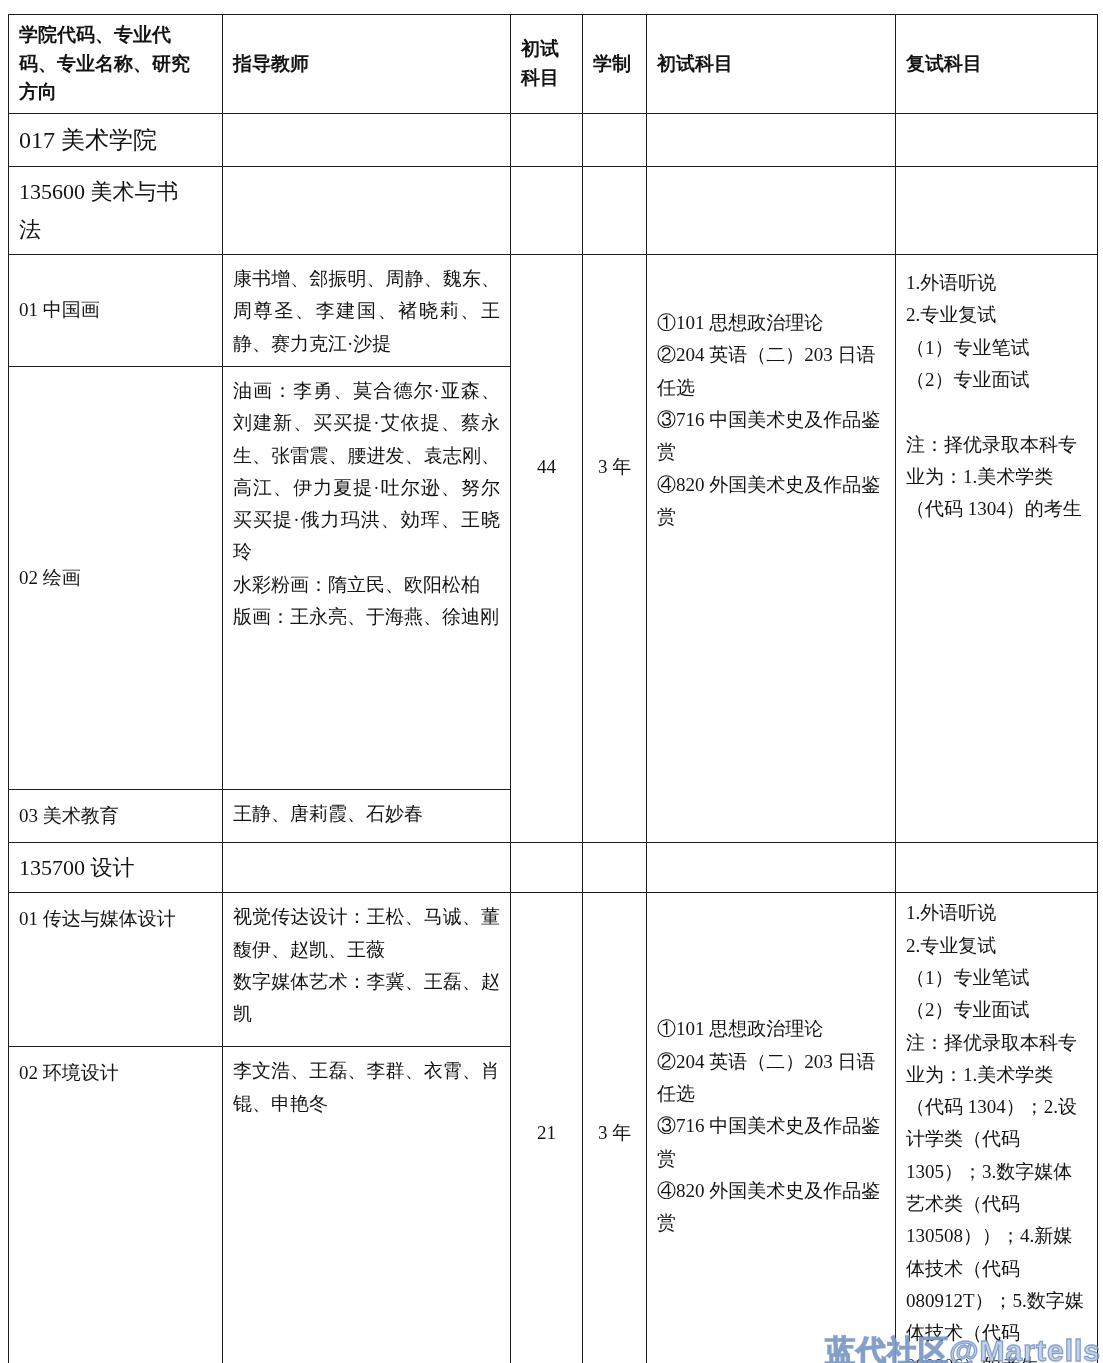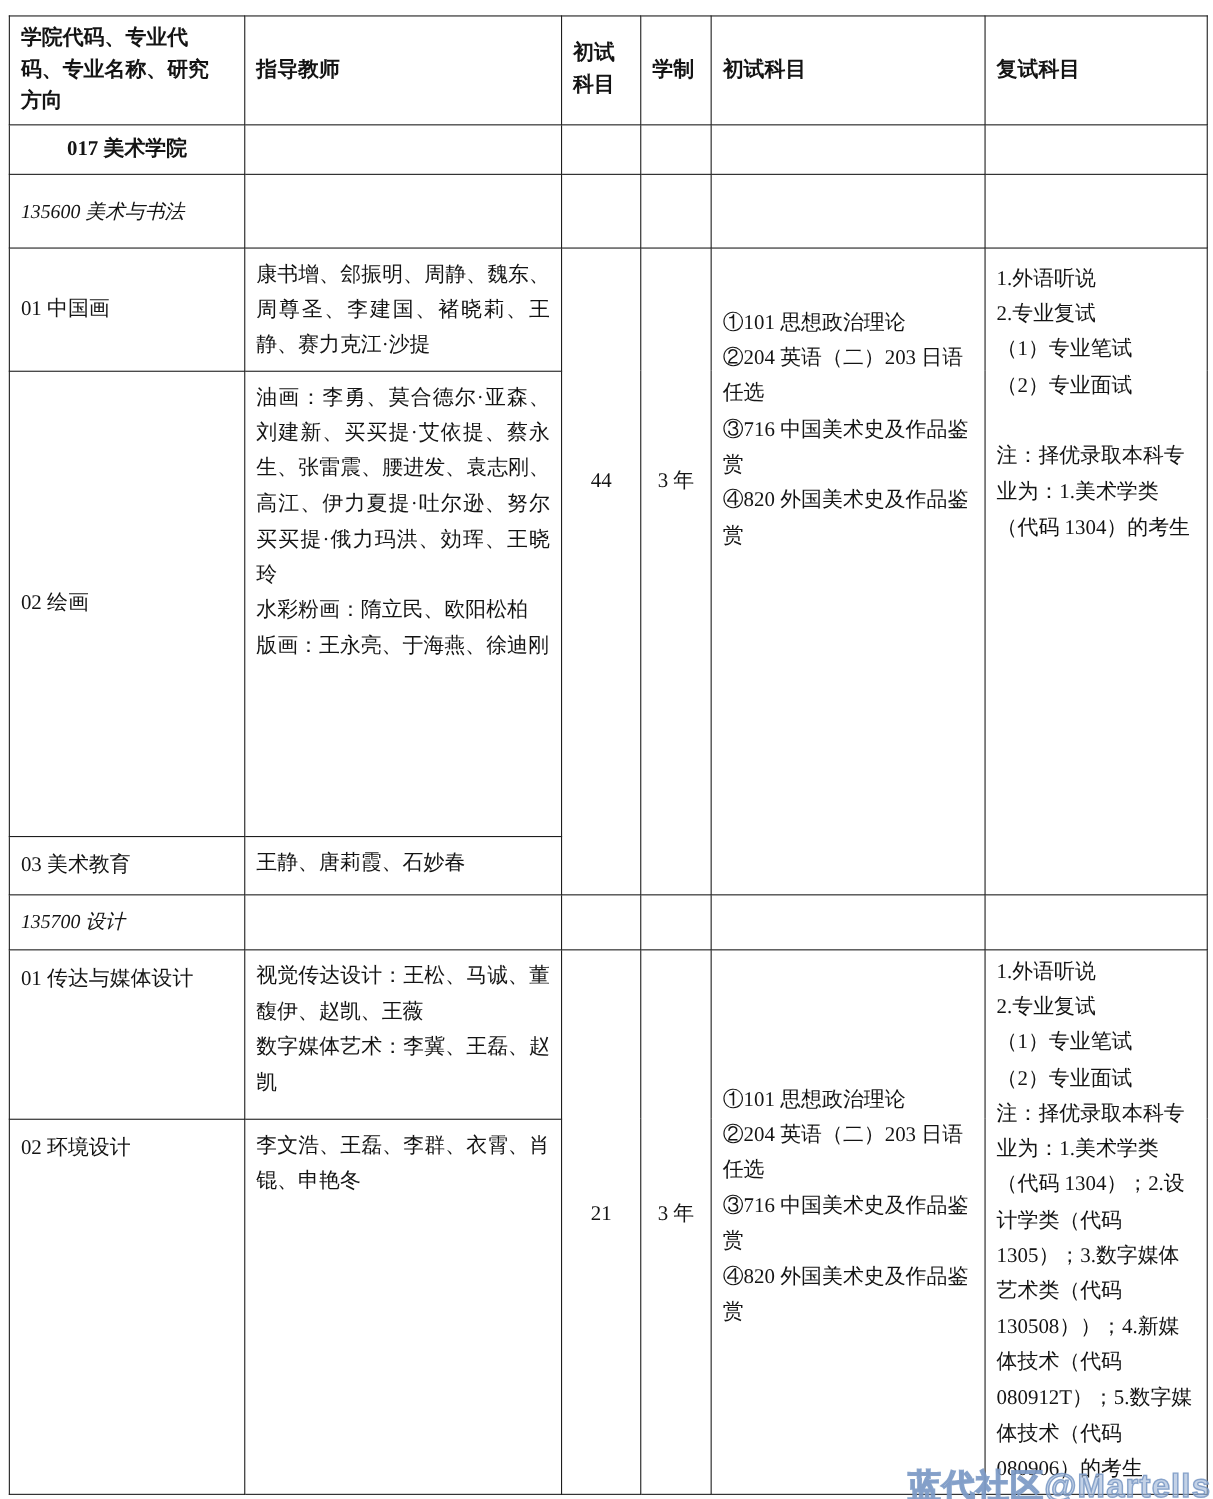--- a/index.html
+++ b/index.html
@@ -30,22 +30,22 @@
     word-break:break-word;
     overflow:hidden;
   }
   th {
     font-weight:700;
     line-height:1.5;
     font-size:19px;
   }
   .c1pad { padding-right:24px; }
 
-  tr.college-row td { font-size:19px; font-weight:700;text-align:center; }
-  tr.program-row td { font-size:18px;font-style:italic; }
+  tr.college-row td { font-size:24px; font-weight:400; }
+  tr.program-row td { font-size:22px; }
 
   td.teachers { vertical-align:top; text-align:justify; padding-top:8px; }
   .para { text-align:justify; }
   .b { font-weight:400; }
 
   td.dir-top { vertical-align:top; padding-top:10px; }
 
   td.center { text-align:center; }
   td.num1, td.dur1 { vertical-align:top; padding-top:196px;text-align:center; }
   td.exam1 { vertical-align:top; padding-top:52px; }

